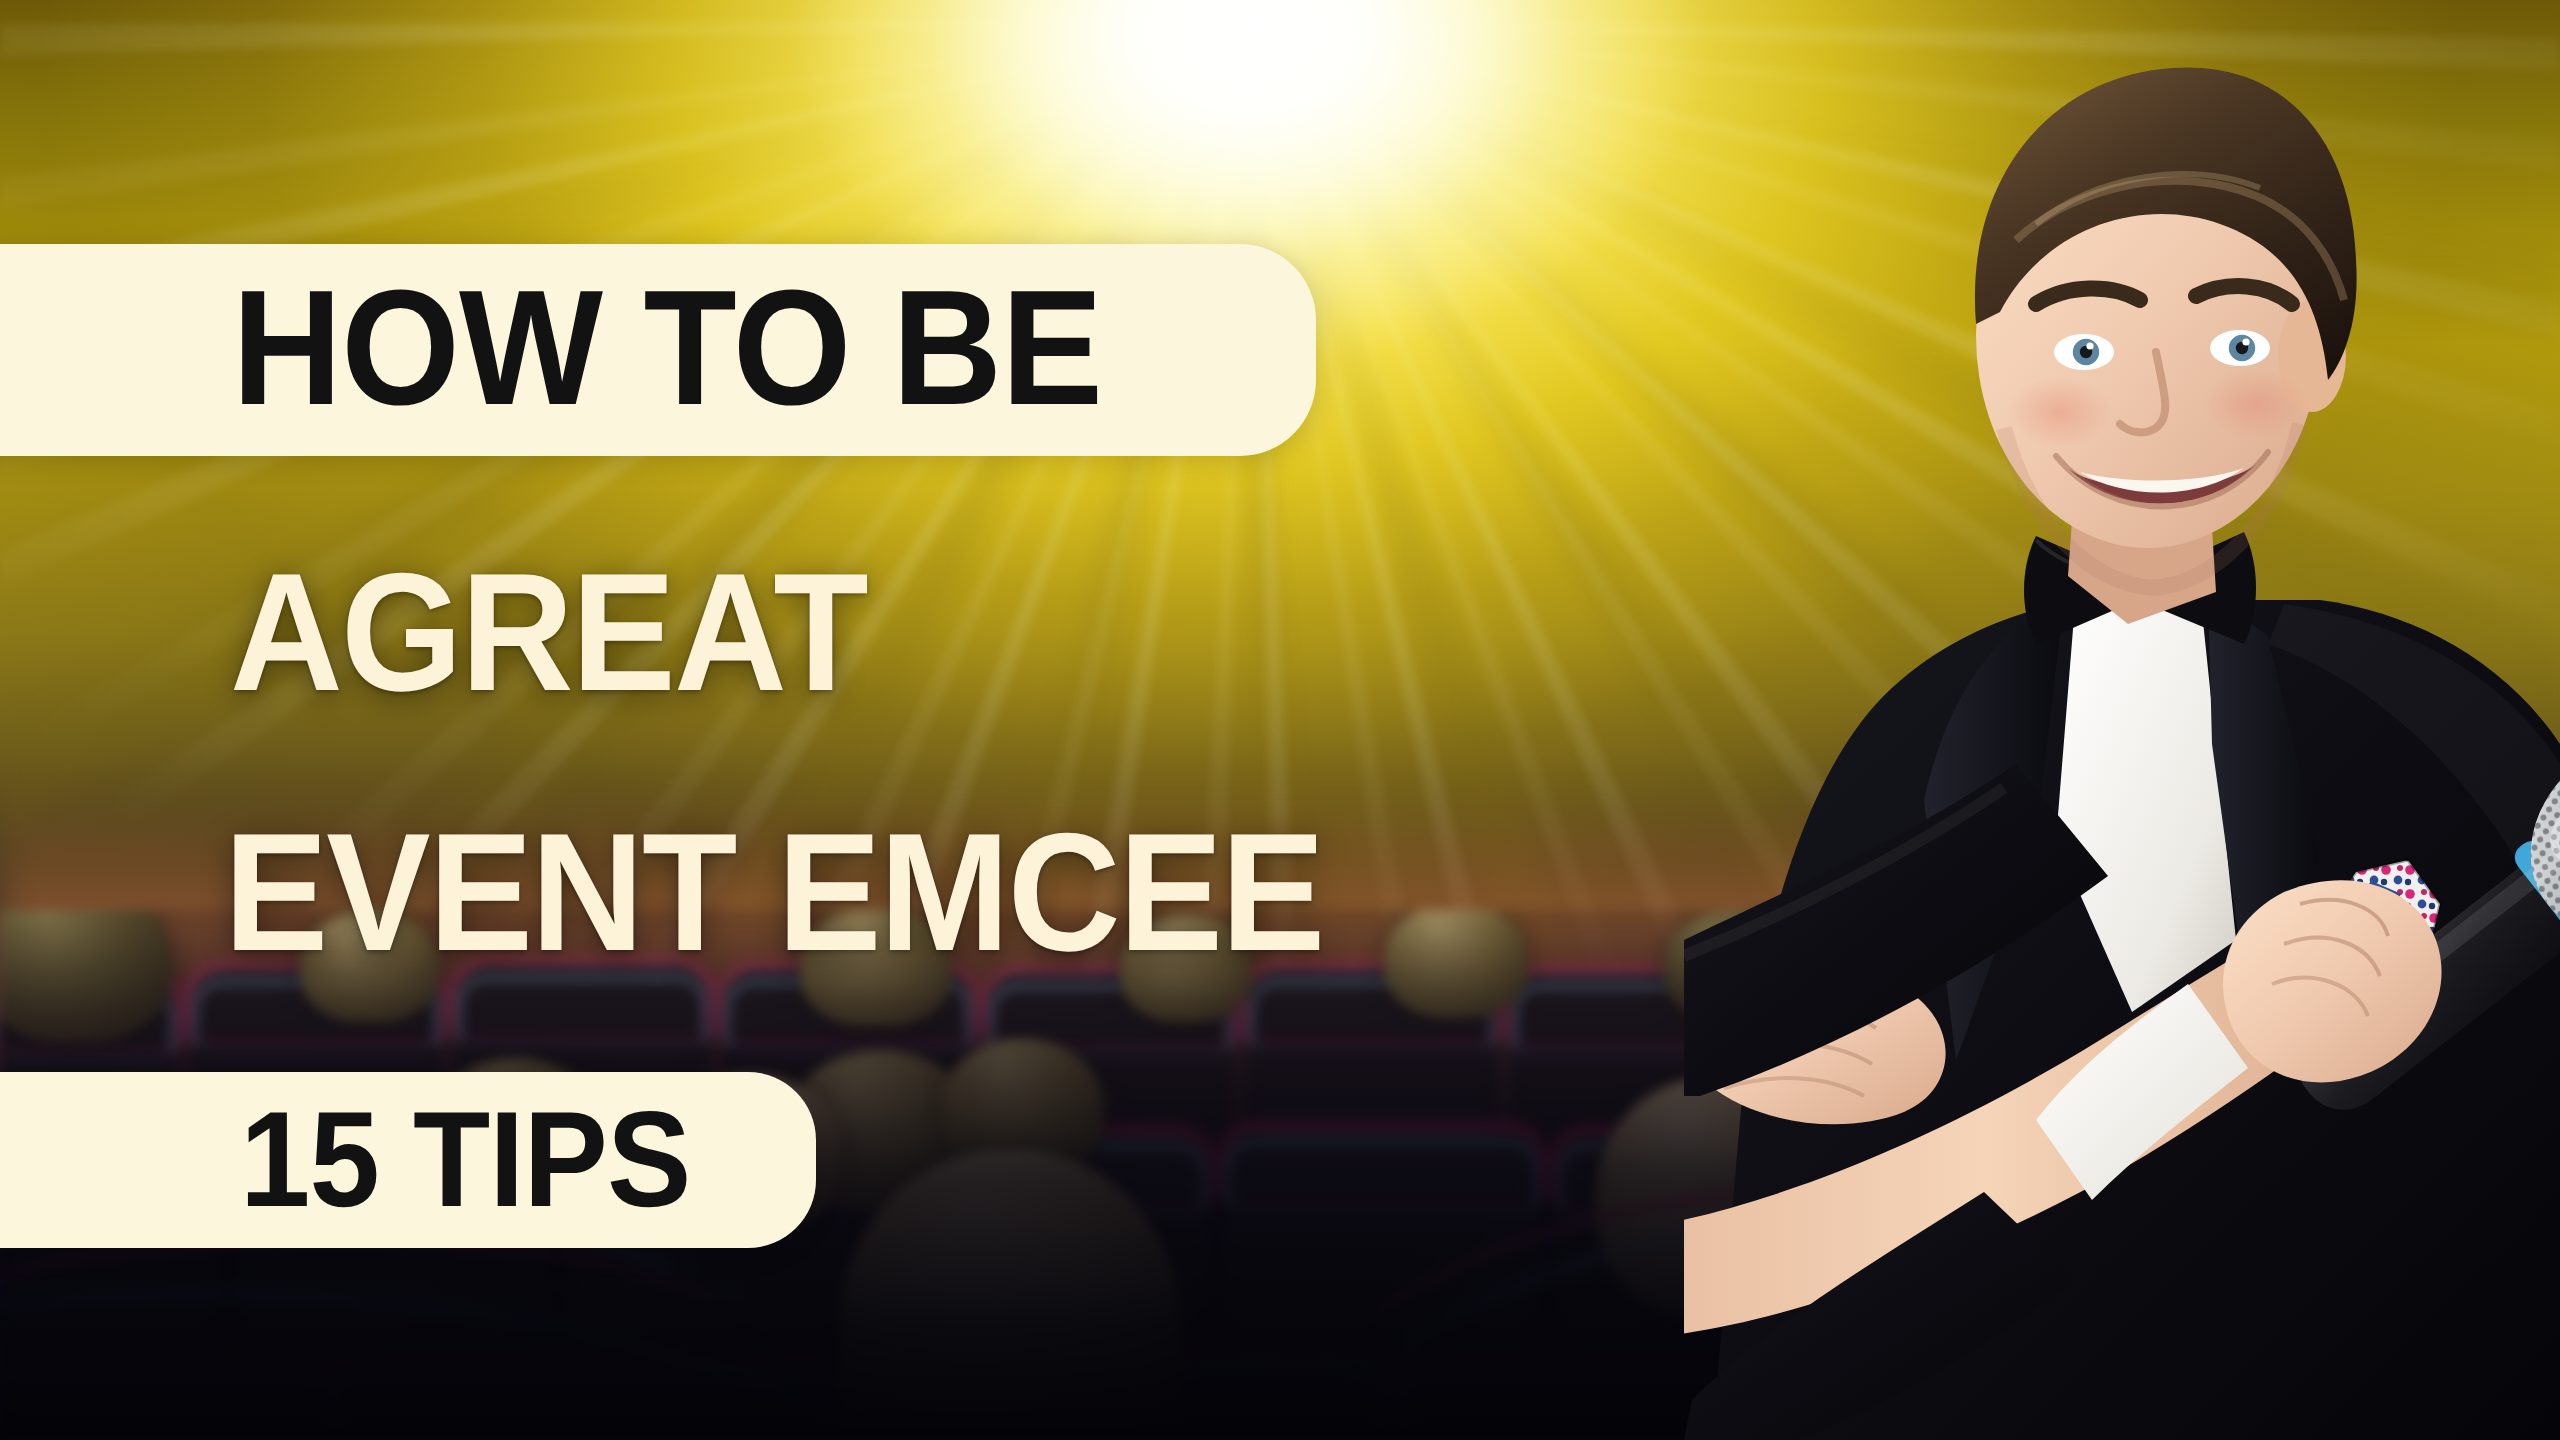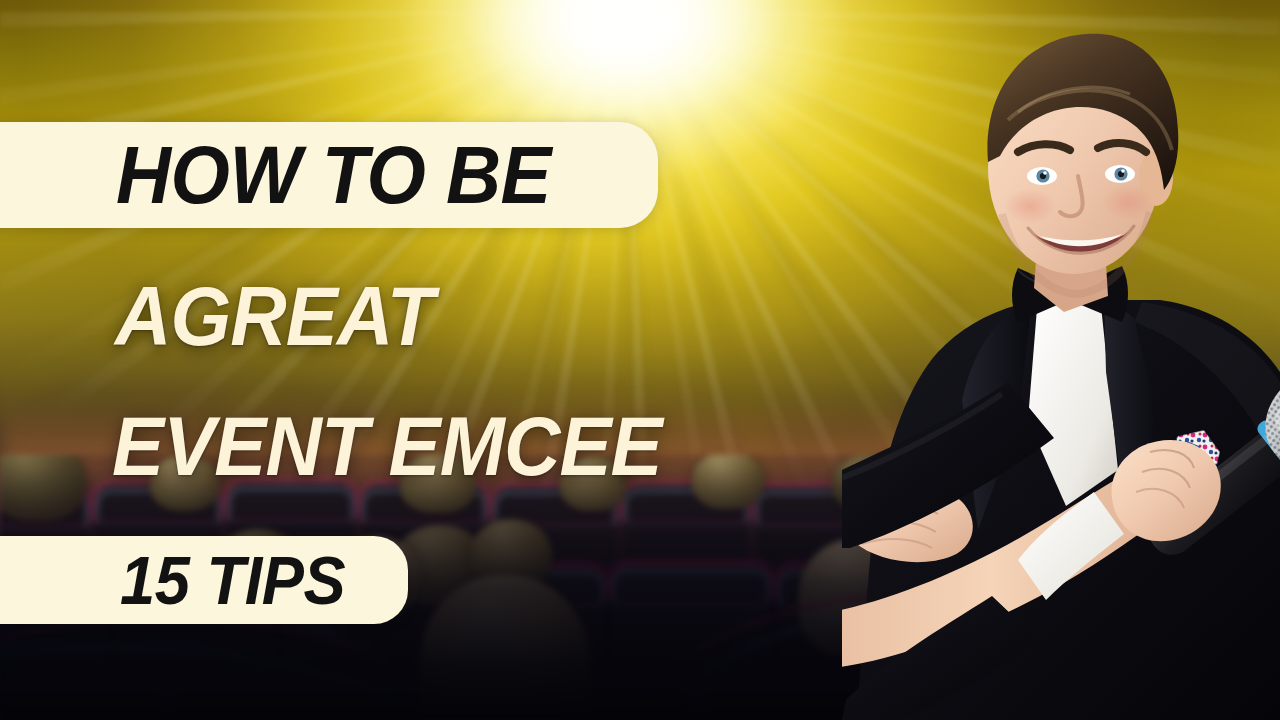--- a/index.html
+++ b/index.html
@@ -11,21 +11,20 @@
   body {
     font-family: "Liberation Sans", sans-serif;
   }
 
   #thumbnail {
     position: relative;
     width: 1280px;
     height: 720px;
     overflow: hidden;
     background: #4d7c0f;
-    font-style: italic;
   }
 
   
 
   .bg-layer { position: absolute; inset: 0; }
 
   
   .bg-base {
     background:
       linear-gradient(to bottom,

